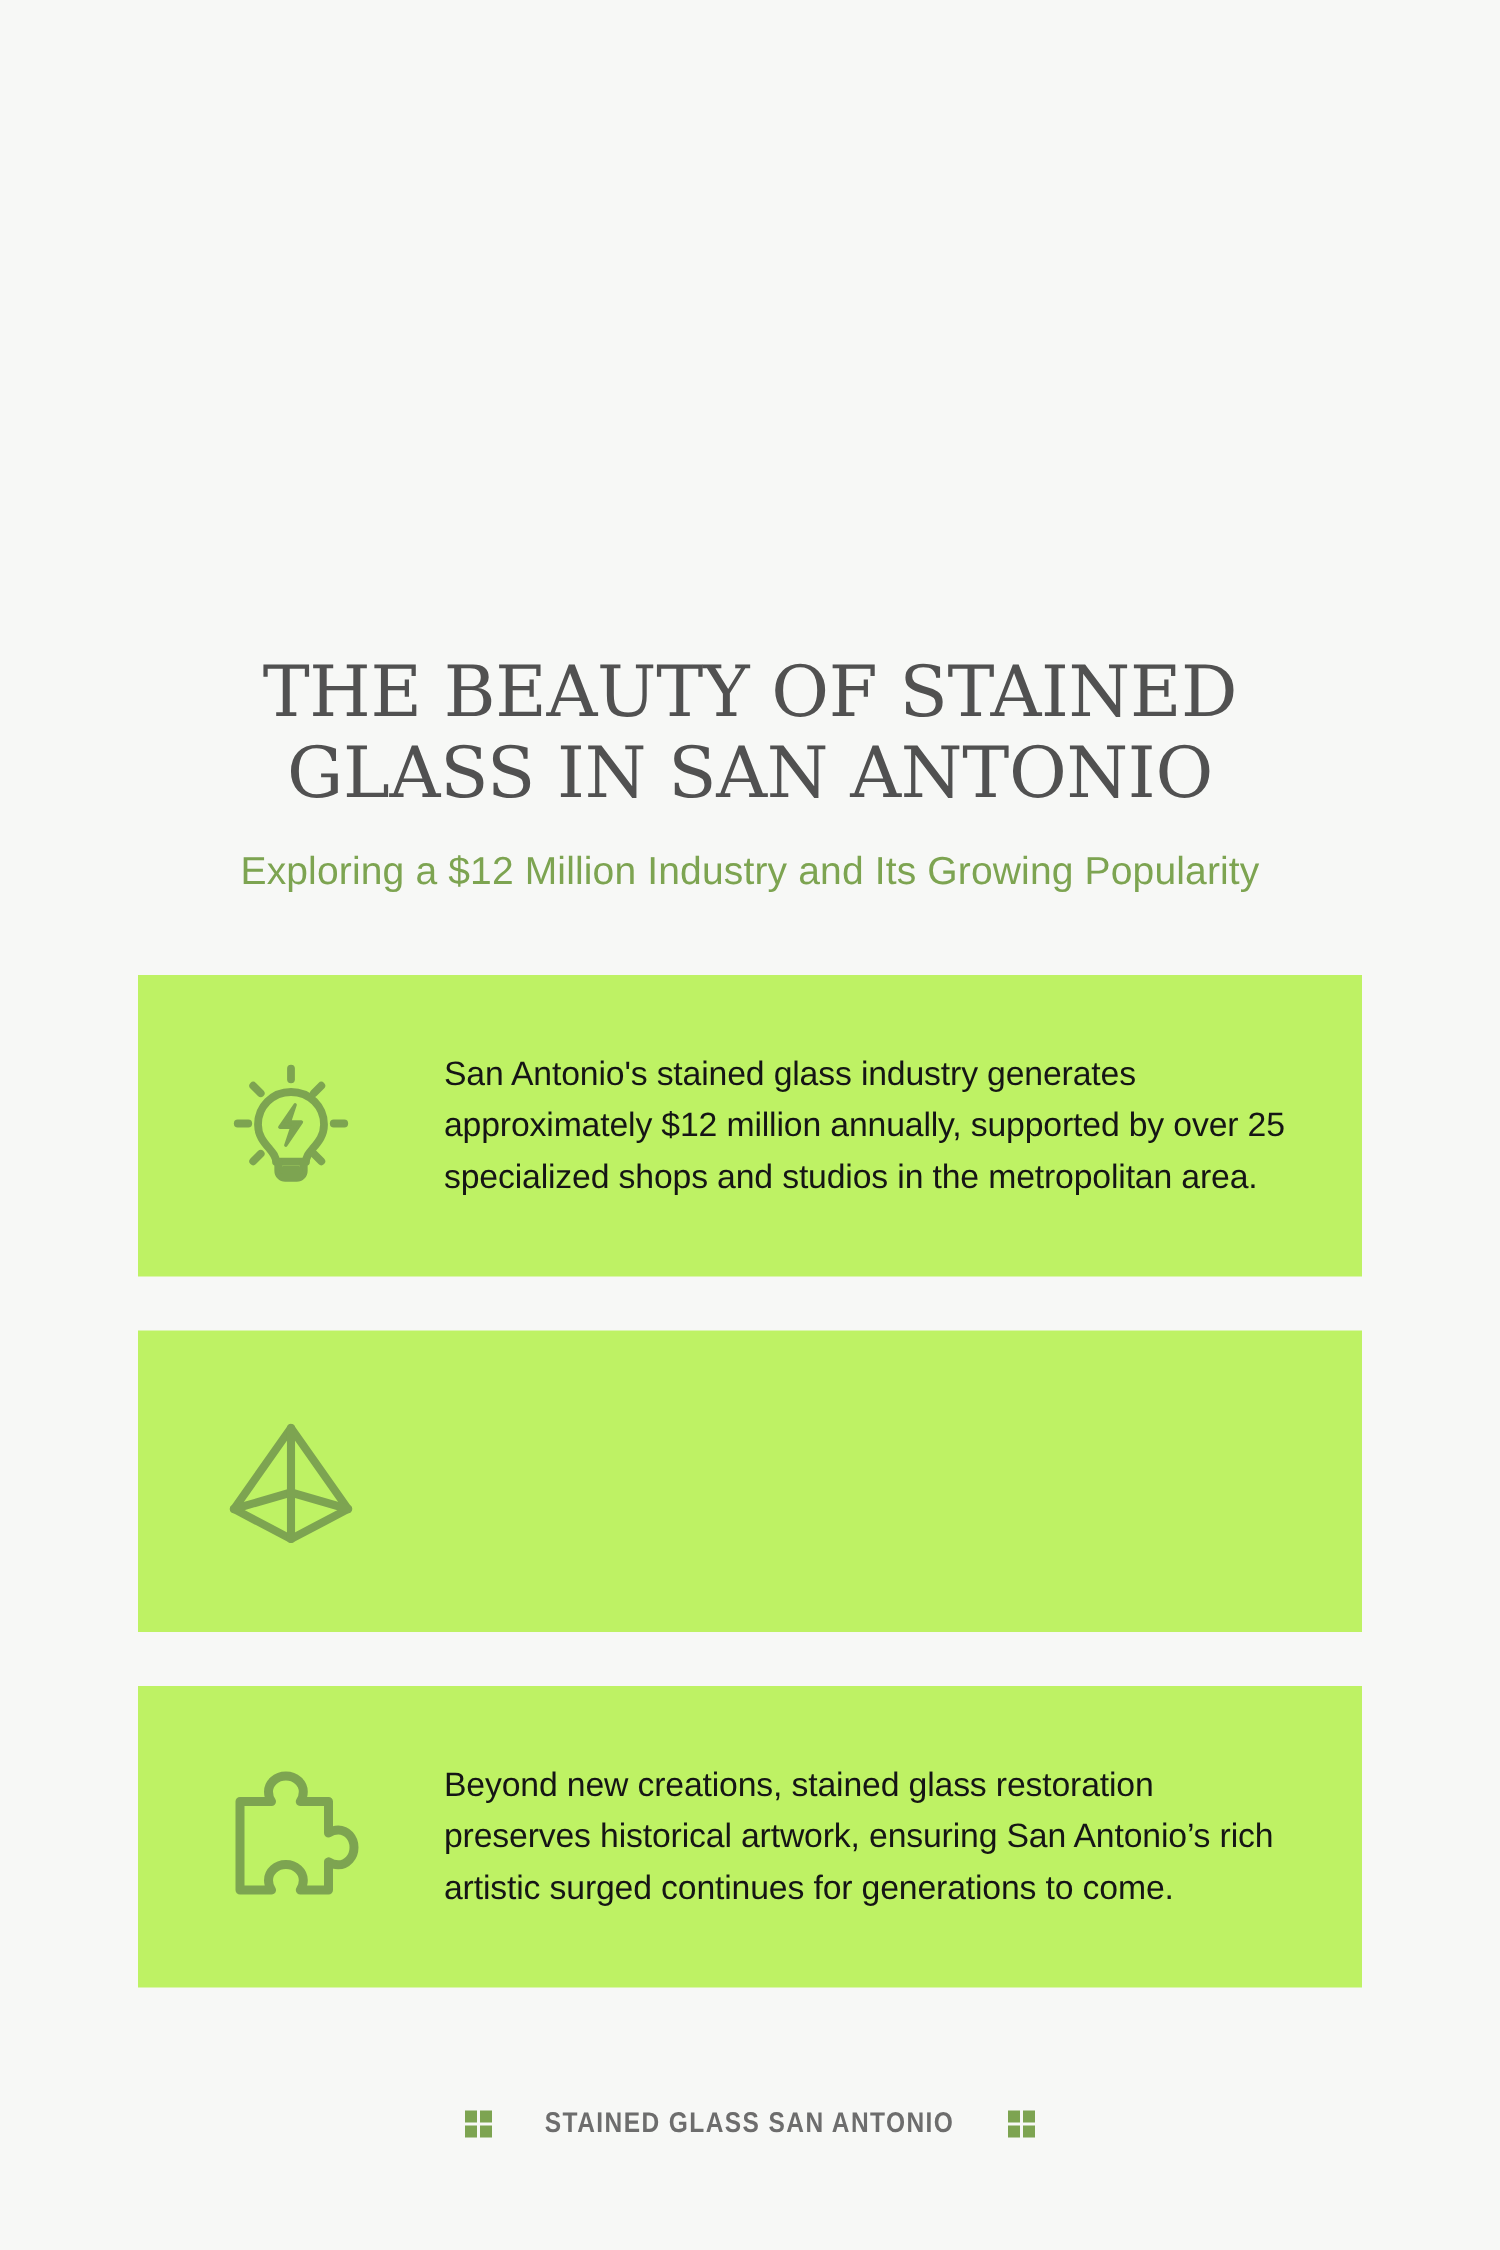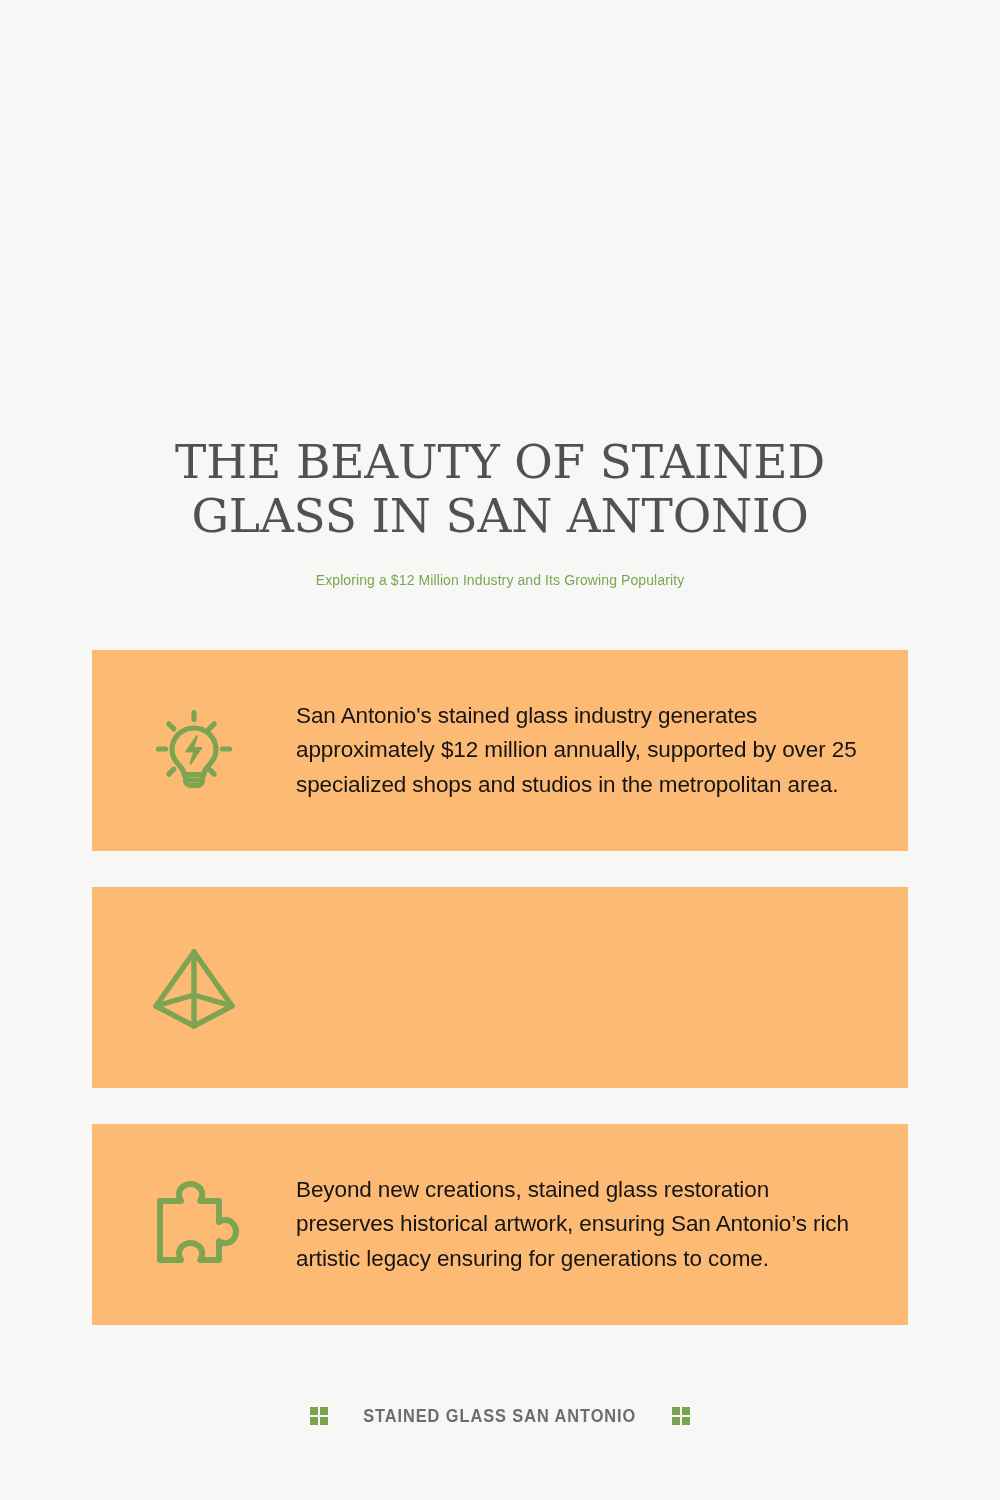--- a/index.html
+++ b/index.html
@@ -38,38 +38,38 @@
     letter-spacing: -0.2px;
     font-weight: 400;
     color: #515151;
     text-transform: uppercase;
     white-space: pre-line;
   }
   .subtitle {
     margin: 24px auto 0 auto;
     width: 760px;
     font-family: "Liberation Sans", sans-serif;
-    font-size: 14px;
+    font-size: 26px;
     line-height: 26px;
     font-weight: 400;
     color: #7da451;
     letter-spacing: 0.1px;
   }
 
   
   .cards {
     position: absolute;
     left: 92px;
     top: 650px;
     width: 816px;
   }
   .card {
     display: flex;
     align-items: center;
-    background: #fdba74;
+    background: #bef264;
     width: 816px;
     box-sizing: border-box;
     padding: 26px 40px 26px 0;
     margin-bottom: 36px;
     min-height: 201px;
   }
   .card:last-child { margin-bottom: 0; }
 
   .card-icon {
     flex: 0 0 204px;
@@ -189,21 +189,21 @@
                    L73 83
                    L54.2 83
                    C54.2 83 56.2 80 56.2 76.5
                    C56.2 70.7 51 66 44.6 66
                    C38.2 66 33 70.7 33 76.5
                    C33 80 35 83 35 83
                    L14 83
                    Z"></path>
         </svg>
       </div>
-      <div class="card-text">Beyond new creations, stained glass restoration preserves historical artwork, ensuring San Antonio’s rich artistic legacy ensuring for generations to come.</div>
+      <div class="card-text">Beyond new creations, stained glass restoration preserves historical artwork, ensuring San Antonio’s rich artistic surged continues for generations to come.</div>
     </div>
 
   </div>
 
   <div class="footer">
     <span class="footer-mark">
       <i></i>
       <i></i>
       <i></i>
       <i></i>

